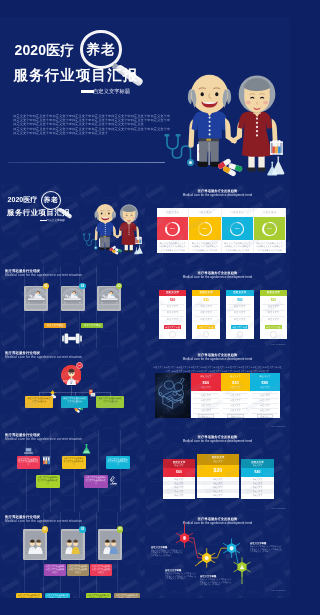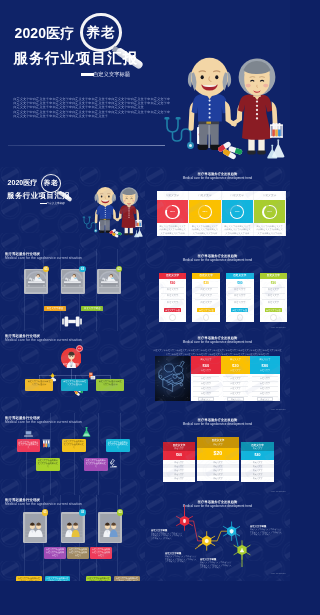--- a/index.html
+++ b/index.html
@@ -1,18 +1,18 @@
 <!DOCTYPE html>
 <html><head>
 <meta charset="utf-8">
 <style>
   html,body{margin:0;padding:0;}
   body{width:290px;height:615px;overflow:hidden;background:#0d2064;
        font-family:"Liberation Sans",sans-serif;-webkit-font-smoothing:antialiased;}
-  #page{position:relative;width:290px;height:581px;overflow:hidden;background:#0d2064;}
+  #page{position:relative;width:290px;height:581px;overflow:hidden;background:#0d2064;margin-top:17px;}
   .slide{position:absolute;overflow:hidden;background:#10256d;}
 
 
   
   .tile{position:absolute;width:145px;height:82px;overflow:hidden;background:#0f2368;}
   .shead{position:absolute;left:0;top:5.1px;width:100%;text-align:center;}
   .shead .cn{font-size:3.2px;font-weight:bold;color:#fff;letter-spacing:.1px;line-height:4.3px;}
   .shead .en{font-size:2.85px;color:#dfe4f4;letter-spacing:.08px;line-height:4.8px;}
   .sfoot{position:absolute;left:5px;top:3px;}
   .sfoot .cn{font-size:3.4px;font-weight:bold;color:#fff;letter-spacing:.1px;line-height:4.2px;}

